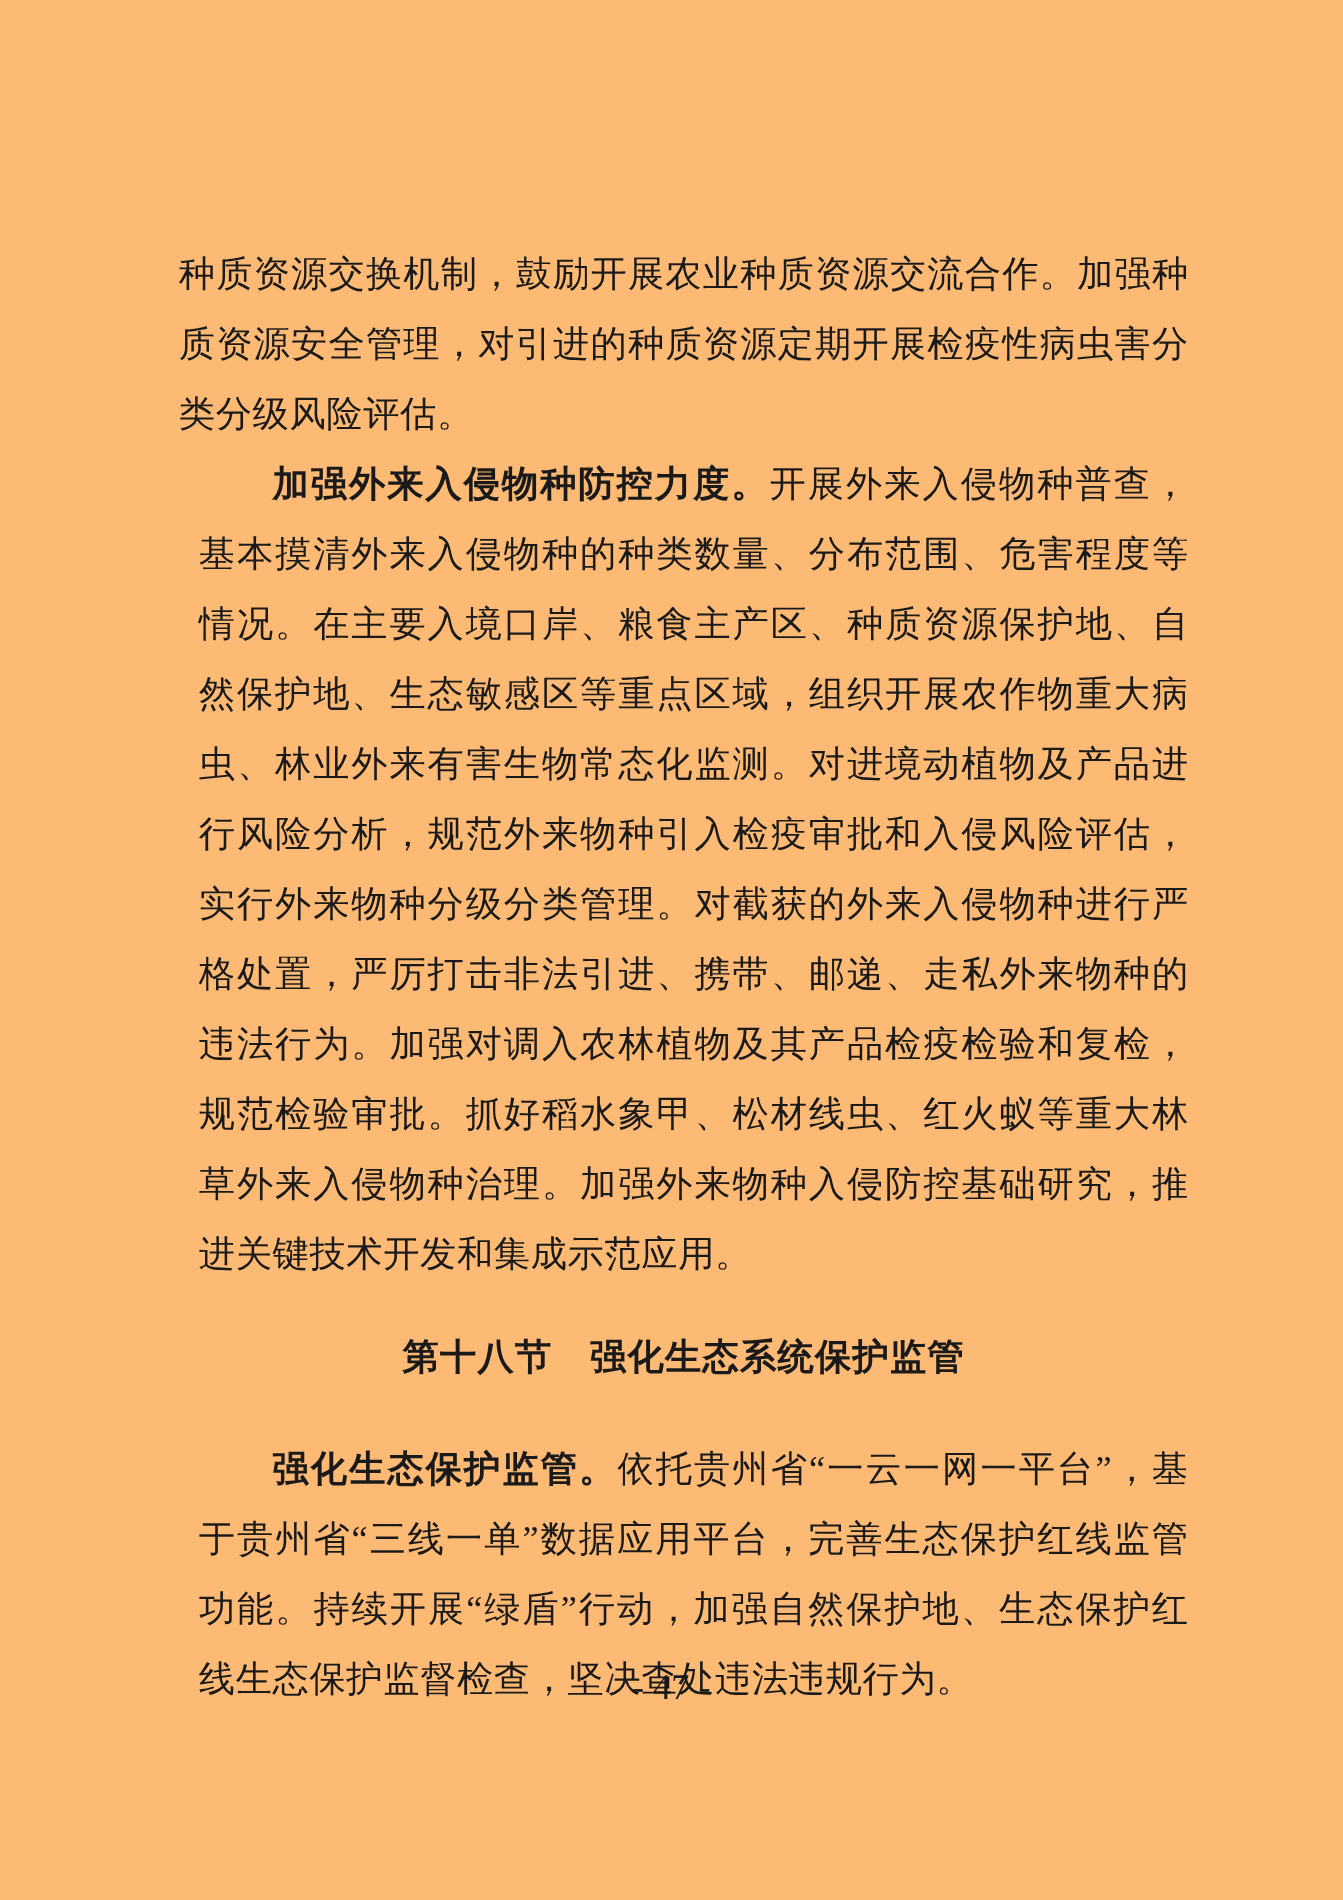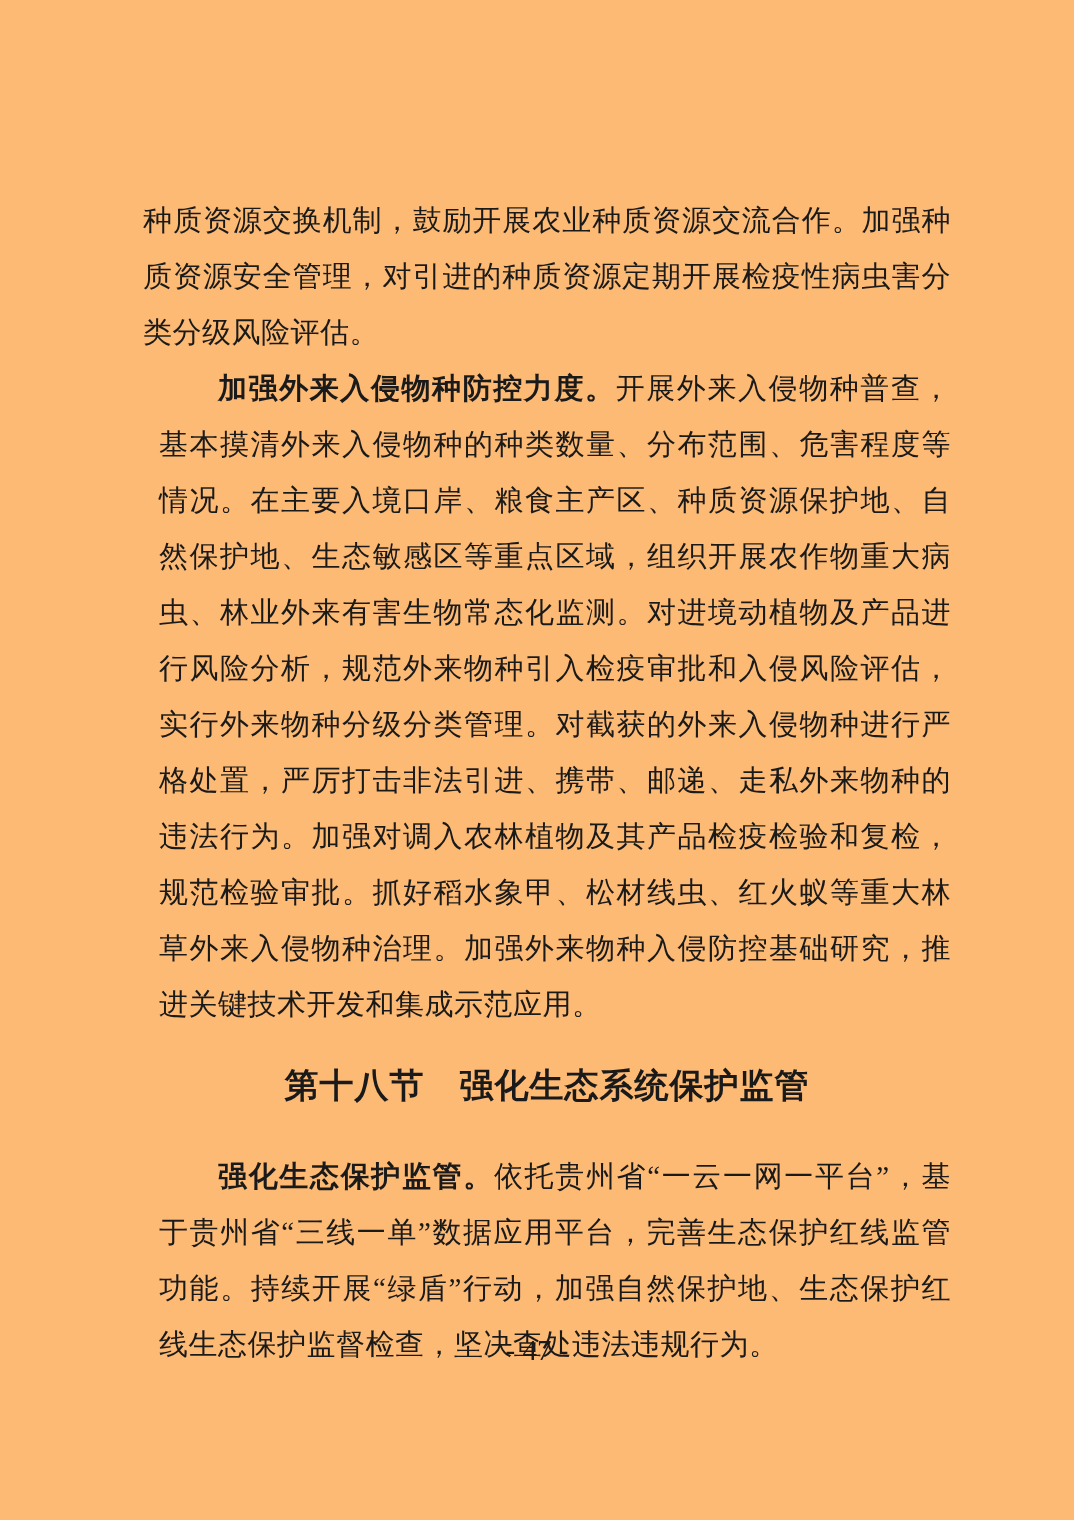--- a/index.html
+++ b/index.html
@@ -34,21 +34,21 @@
   }
   .para.indent {
     text-indent: 59px;
     margin-left: 16px;
   }
   .lead {
     font-weight: 700;
   }
   .section-heading {
     margin: 26px 0 34px 0;
-    font-size: 34px;
+    font-size: 29px;
     font-weight: 700;
     line-height: 56px;
     text-align: center;
     letter-spacing: 1px;
     color: #1a1a1a;
   }
   .page-footer {
     position: absolute;
     top: 1330px;
     left: 0;

